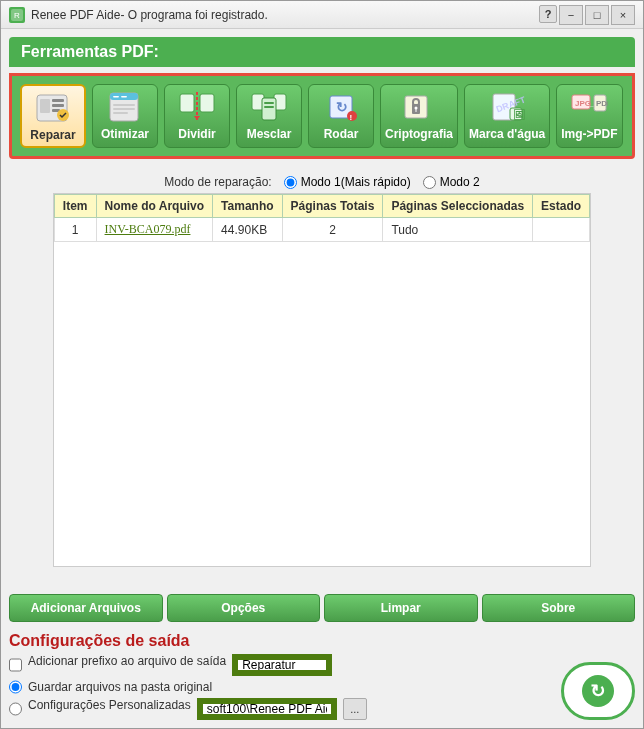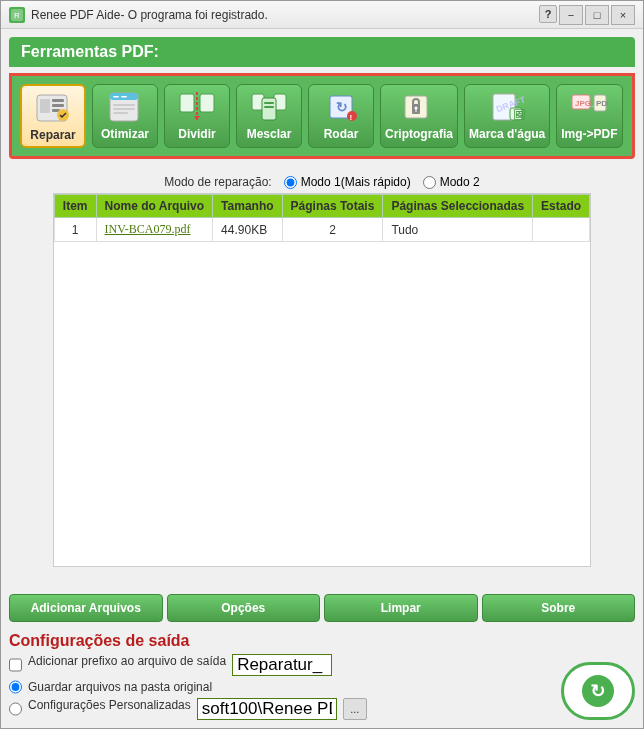--- a/index.html
+++ b/index.html
@@ -143,21 +143,21 @@
       align-items: center;
       gap: 4px;
     }
     .radio-group input[type=radio] { cursor: pointer; }
     .file-table {
       width: 100%;
       border-collapse: collapse;
       font-size: 12px;
     }
     .file-table th {
-      background: #84cc16;
+      background: #fef9c3;
       border: 1px solid #b0d0b0;
       padding: 4px 8px;
       text-align: left;
       font-weight: bold;
       color: #333;
     }
     .file-table td {
       border: 1px solid #ddd;
       padding: 4px 8px;
       background: white;
@@ -192,23 +192,23 @@
       font-size: 16px;
       font-weight: bold;
       color: #b91c1c;
     }
     .output-row {
       display: flex;
       gap: 6px;
     }
     .output-row label { font-size: 12px; color: #333; cursor: pointer; }
     .output-row input[type=text] {
-      border: 1px solid #4d7c0f;
+      border: 6px solid #4d7c0f;
       padding: 2px 4px;
-      font-size: 17px;
+      font-size: 12px;
       height: 22px;
     }
     .output-row input[type=checkbox] { cursor: pointer; }
     .output-row input[type=radio] { cursor: pointer; }
     .browse-btn {
       width: 24px;
       height: 22px;
       background: #e0e0e0;
       border: 1px solid #aaa;
       border-radius: 2px;

